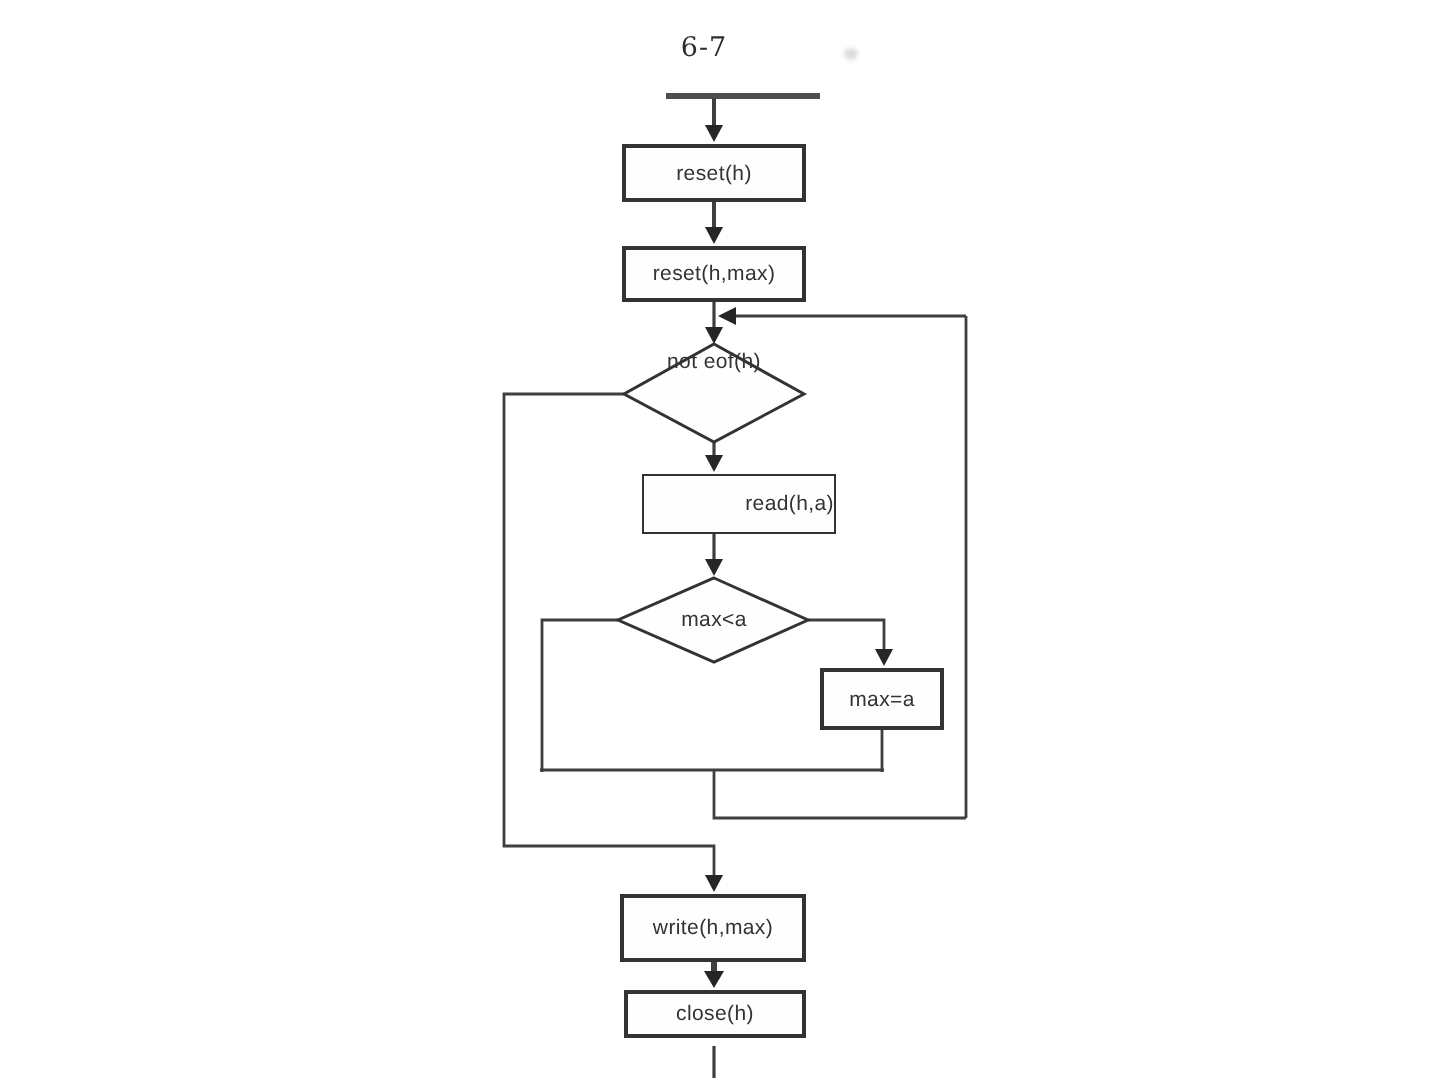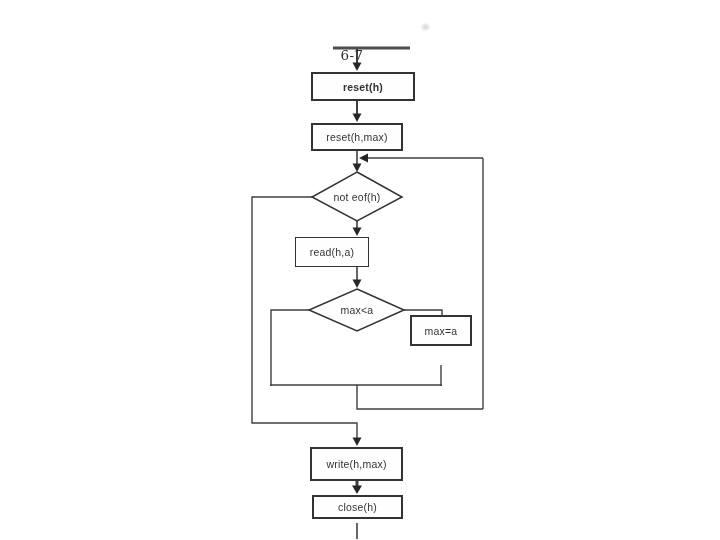--- a/index.html
+++ b/index.html
@@ -23,51 +23,50 @@
   .fc-title {
     position: absolute;
     left: 322px;
     top: 16px;
     width: 60px;
     text-align: center;
     font-family: "DejaVu Serif", "Liberation Serif", serif;
     font-size: 13.5px;
     color: #2e2e2e;
     letter-spacing: 0.5px;
-    margin-top: 31px;
   }
   .box {
     position: absolute;
     box-sizing: border-box;
     background: #fefefe;
     border: 1.5px solid #333333;
     display: flex;
     align-items: center;
     justify-content: center;
     font-size: 10.5px;
     color: #333333;
     letter-spacing: 0.2px;
   }
-  .box-reset   { left: 311px; top: 72px;  width: 104px; height: 29px; border-width: 2px; font-weight: bold; }
+  .box-reset   { left: 311px; top: 72px;  width: 92px; height: 29px; border-width: 2px; }
   .box-readmax { left: 311px; top: 123px; width: 92px; height: 28px; border-width: 2px; }
-  .box-reada   { left: 295px; top: 237px; width: 74px; height: 30px; }
-  .box-maxeqa  { left: 410px; top: 315px; width: 62px; height: 31px; border-width: 2px; }
+  .box-reada   { left: 321px; top: 237px; width: 97px; height: 30px; justify-content: flex-end; }
+  .box-maxeqa  { left: 410px; top: 334px; width: 62px; height: 31px; border-width: 2px; }
   .box-write   { left: 310px; top: 447px; width: 93px; height: 34px; border-width: 2px; }
   .box-close   { left: 312px; top: 495px; width: 91px; height: 24px; border-width: 2px; }
   .diamond-label {
     position: absolute;
     width: 120px;
     height: 14px;
     line-height: 14px;
     text-align: center;
     font-size: 10.5px;
     color: #333333;
     letter-spacing: 0.2px;
   }
-  .lbl-noteof { left: 297px; top: 190px; }
+  .lbl-noteof { left: 297px; top: 174px; }
   .lbl-maxlta { left: 297px; top: 303px; }
   .scan-dot {
     position: absolute;
     left: 422px;
     top: 24px;
     width: 7px;
     height: 6px;
     background: #c0c0c0;
     border-radius: 50%;
     filter: blur(1px);

